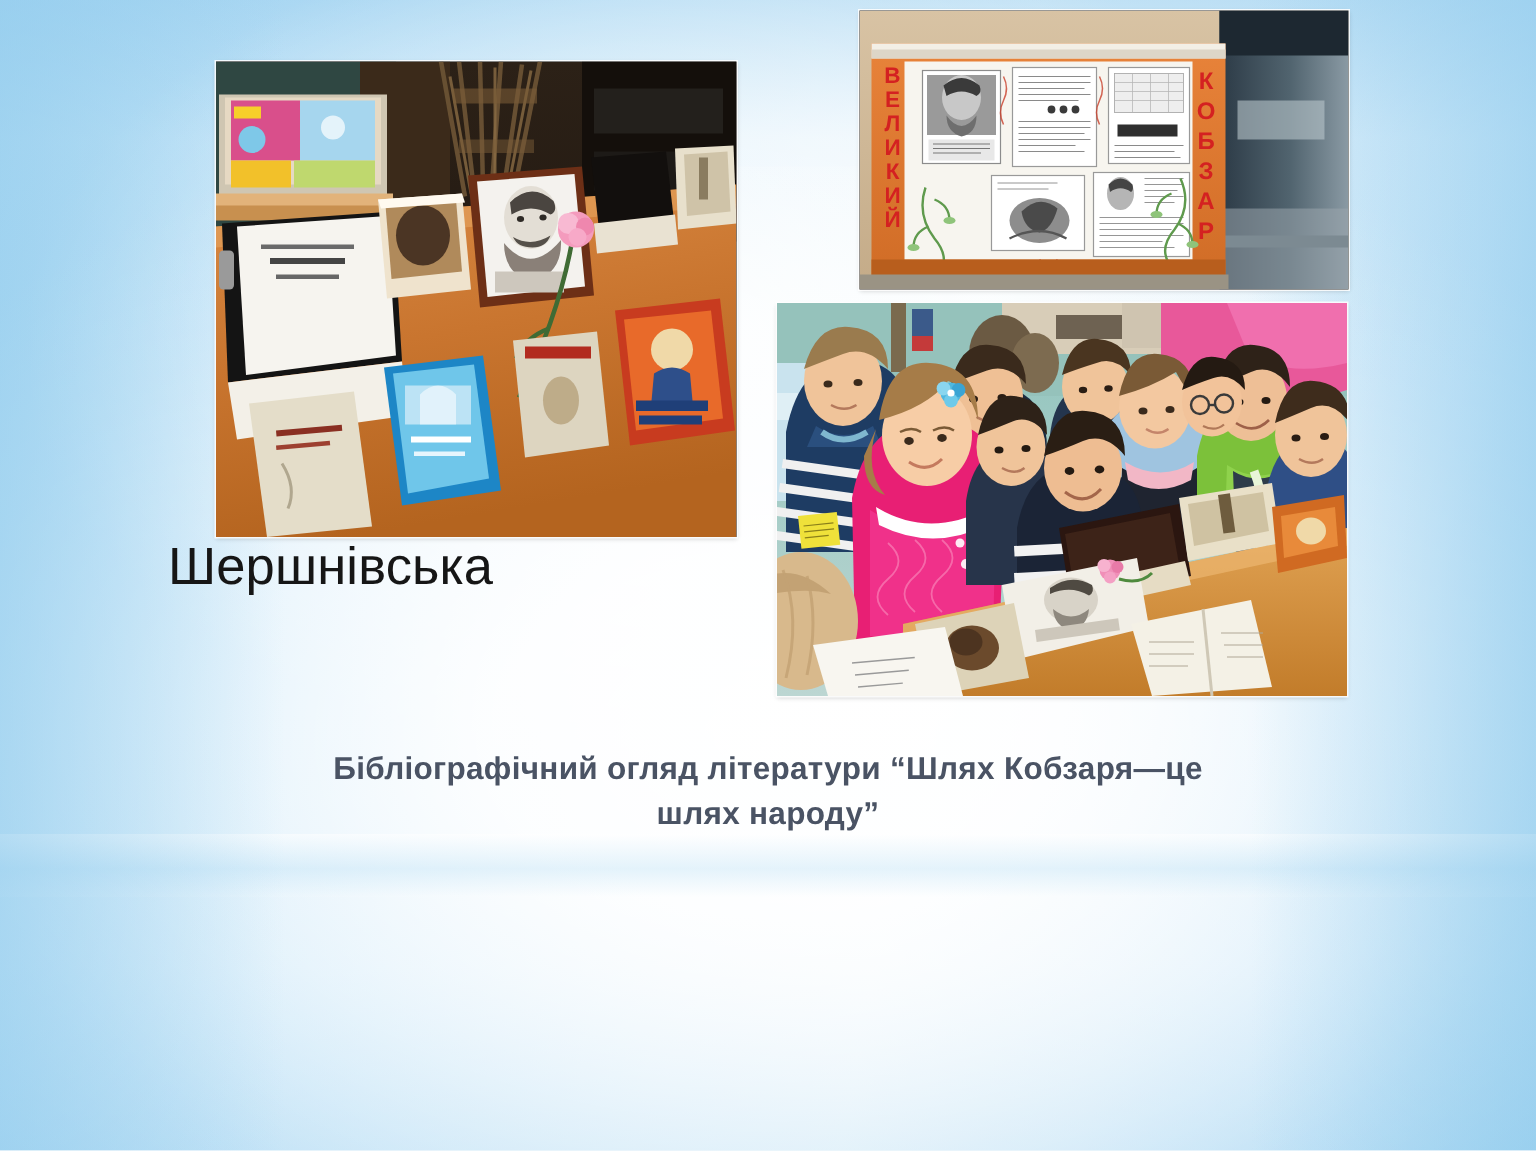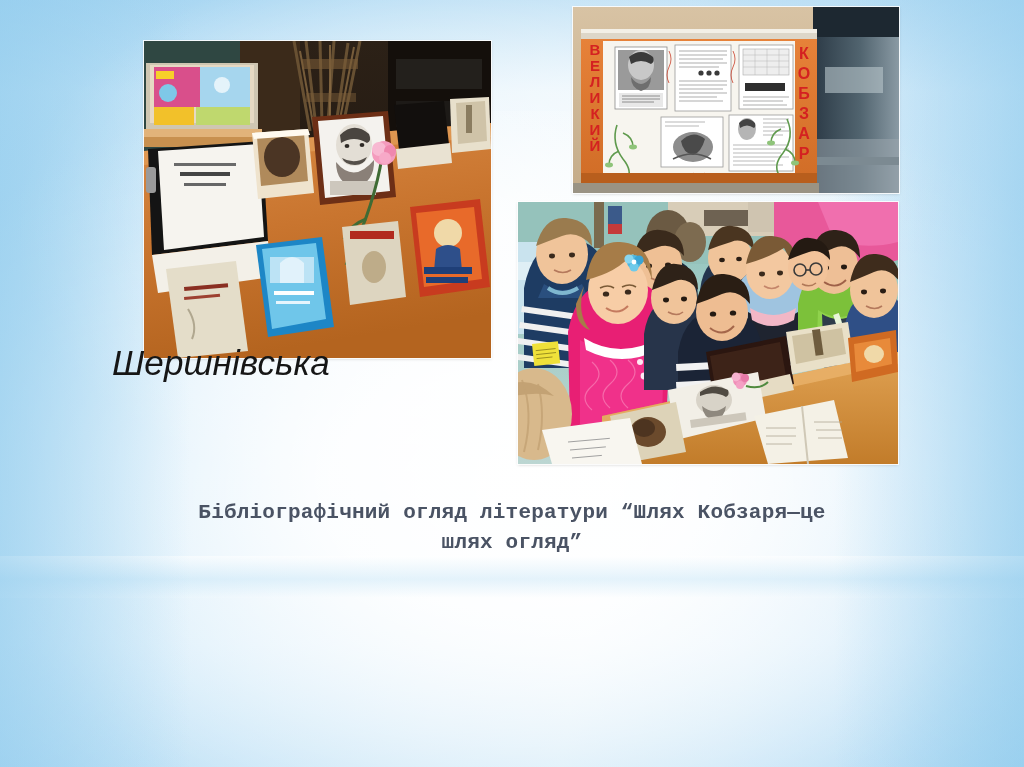--- a/index.html
+++ b/index.html
@@ -110,43 +110,42 @@
   .photo svg { display: block; width: 100%; height: 100%; }
 
   #photo-exhibit-table { left: 144px; top: 41px; width: 347px; height: 317px; }
   #photo-wall-display  { left: 573px; top: 7px;  width: 326px; height: 186px; }
   #photo-children      { left: 518px; top: 202px; width: 380px; height: 262px; }
 
   
   #title-block {
     position: absolute;
     left: 112px;
-    top: 343px;
+    top: 358px;
     width: 430px;
-    font-style: italic;
   }
   .title-line {
     font-family: "Liberation Sans", sans-serif;
     font-size: 35px;
     line-height: 40px;
     color: #161616;
     letter-spacing: 0.1px;
     white-space: nowrap;
   }
 
   
   #subtitle-block {
     position: absolute;
     left: 182px;
     top: 498px;
     width: 660px;
     text-align: center;
   }
   .subtitle-line {
-    font-family: Liberation Mono, monospace;
+    font-family: Liberation Sans, sans-serif;
     font-weight: bold;
     font-size: 21px;
     line-height: 30px;
     color: #4a5364;
     letter-spacing: 0.2px;
   }
 </style>
 </head>
 <body>
 
@@ -725,16 +724,16 @@
       </svg>
     </div>
   </div>
 
   <div id="title-block">
     <div class="title-line">Шершнівська</div>
   </div>
 
   <div id="subtitle-block">
     <div class="subtitle-line">Бібліографічний огляд літератури “Шлях Кобзаря—це</div>
-    <div class="subtitle-line">шлях огляд”</div>
+    <div class="subtitle-line">шлях народу”</div>
   </div>
 
 </div>
 
 </body></html>

